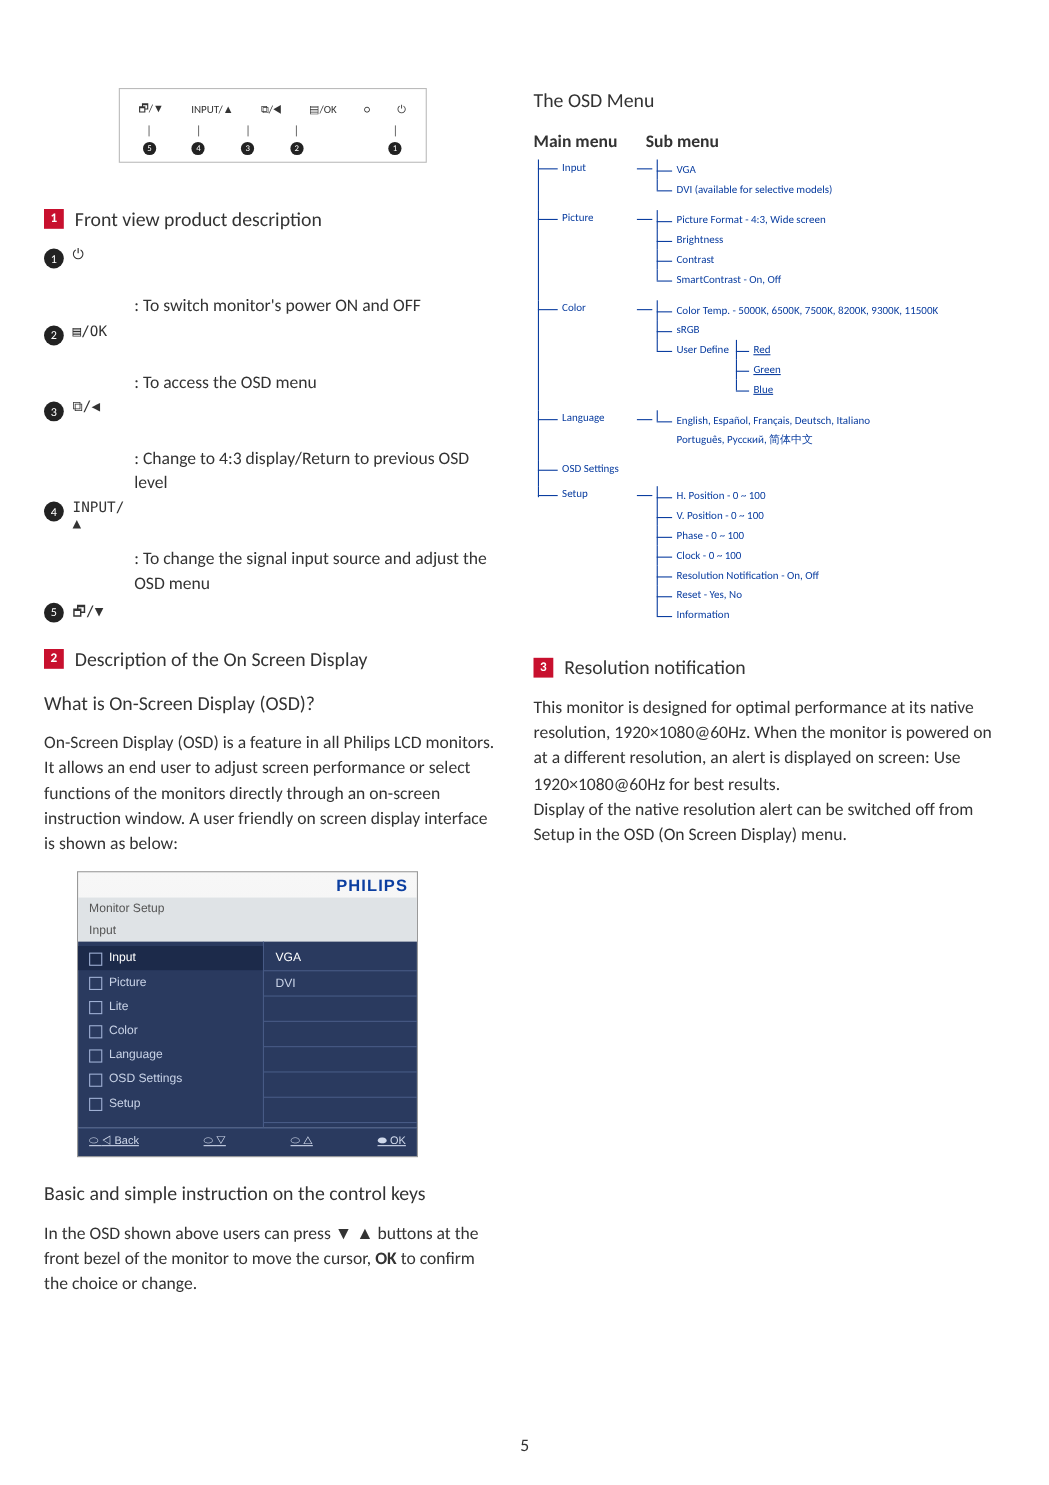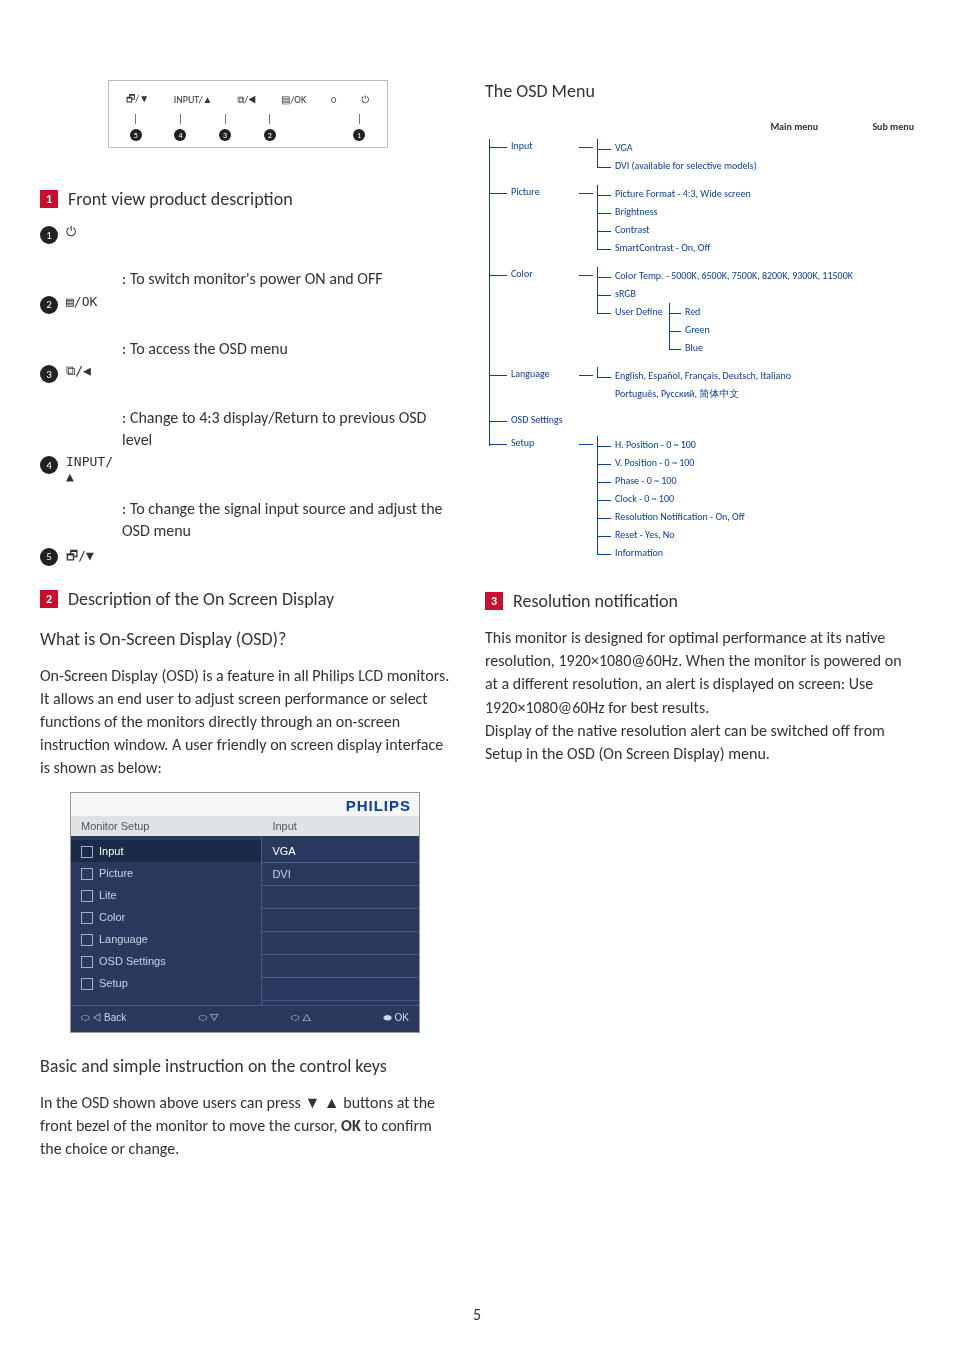--- a/index.html
+++ b/index.html
@@ -68,44 +68,44 @@
   }
   .btn-icon { width:48px; flex:0 0 48px; font-size:13px; font-family: monospace; }
   .btn-desc { flex:1; line-height:1.35;margin-top:44px; }
 
   h3.sub { font-size:18px; font-weight:400; margin: 18px 0 14px 0; }
   p.body { font-size:16px; line-height:1.45; margin-bottom:12px; }
   .ok { font-weight:700; }
 
   
   .osd-shot {
-    border:1px solid #999; width:350px; margin:10px auto 22px 30px;
+    border:1px solid #999; width:310px; margin:10px auto 22px 30px;
     background: linear-gradient(#f7f7f7,#eee);
     font-family: Arial, sans-serif;
   }
   .osd-brand { text-align:right; color:#0b3ea0; font-weight:700; font-size:15px; letter-spacing:1px; padding:4px 8px 2px; }
-  .osd-header { display:flex; background:#dfe3e6; font-size:11px; color:#555; }
+  .osd-header { display:flex; background:#dfe3e6; font-size:11px; color:#555;flex-direction:column; }
   .osd-header div { padding:4px 10px; }
   .osd-header div:first-child { width:55%; }
   .osd-body { display:flex; background:#2a3a5f; color:#c8d2e6; }
   .osd-leftlist, .osd-rightlist { padding:4px 0; font-size:11px; }
   .osd-leftlist { width:55%; border-right:1px solid #475a85; }
   .osd-li { padding:5px 10px 5px 28px; position:relative; }
   .osd-li::before{ content:""; position:absolute; left:10px; top:6px; width:10px; height:10px; border:1px solid #9fb0d4; }
   .osd-li.hi { background:#1c2a4a; color:#fff; }
   .osd-rightlist { width:45%; }
   .osd-ri { padding:5px 10px; border-bottom:1px solid #475a85; }
   .osd-ri.hi { color:#fff; }
-  .osd-foot { display:flex; justify-content:space-between; padding:6px 10px 8px; font-size:10px; color:#cfd8ea; background:#2a3a5f; border-top:1px solid #475a85;}
+  .osd-foot { display:flex; justify-content:space-between; padding:6px 10px 8px; font-size:10px; color:#cfd8ea; background:#2a3a5f; border-top:1px solid #475a85;text-decoration:underline;}
 
   
   .r-title { font-size:18px; font-weight:400; margin-bottom:6px; }
 
   
-  .tree-head { display:flex; gap:24px; font-size:10px; font-weight:700; margin:18px 0 6px 0;justify-content:flex-end;}
+  .tree-head { display:flex; gap:24px; font-size:16px; font-weight:700; margin:18px 0 6px 0;}
   .tree { font-size:10px; color:#0b3ea0; position:relative; margin-left:4px; }
   .tree .main-item {
     position:relative; padding-left:22px; margin-bottom:10px;
   }
   .tree .main-item::before{
     content:""; position:absolute; left:0; top:0; bottom:-10px; width:1px; background:#0b3ea0;
   }
   .tree .main-item:last-child::before{ bottom:auto; height:10px; }
   .tree .main-label{
     display:inline-block; position:relative; padding-right:6px; min-width:72px;
@@ -122,21 +122,21 @@
   .subtree .s-item{
     position:relative; padding-left:18px; line-height:1.8;
   }
   .subtree .s-item::before{
     content:""; position:absolute; left:0; top:0; bottom:0; width:1px; background:#0b3ea0;
   }
   .subtree .s-item:last-child::before{ bottom:auto; height:10px; }
   .subtree .s-item::after{
     content:""; position:absolute; left:0; top:10px; width:14px; height:1px; background:#0b3ea0;
   }
-  .subsub { display:inline-block; vertical-align:top; margin-left:4px; }
+  .subsub { display:inline-block; vertical-align:top; margin-left:4px;text-decoration:underline; }
   .subsub div { position:relative; padding-left:16px; line-height:1.8; }
   .subsub div::before{
     content:""; position:absolute; left:0; top:0; bottom:0; width:1px; background:#0b3ea0;
   }
   .subsub div:last-child::before{ bottom:auto; height:10px; }
   .subsub div::after{
     content:""; position:absolute; left:0; top:10px; width:12px; height:1px; background:#0b3ea0;
   }
   .main-row { display:flex; align-items:flex-start; }
 

